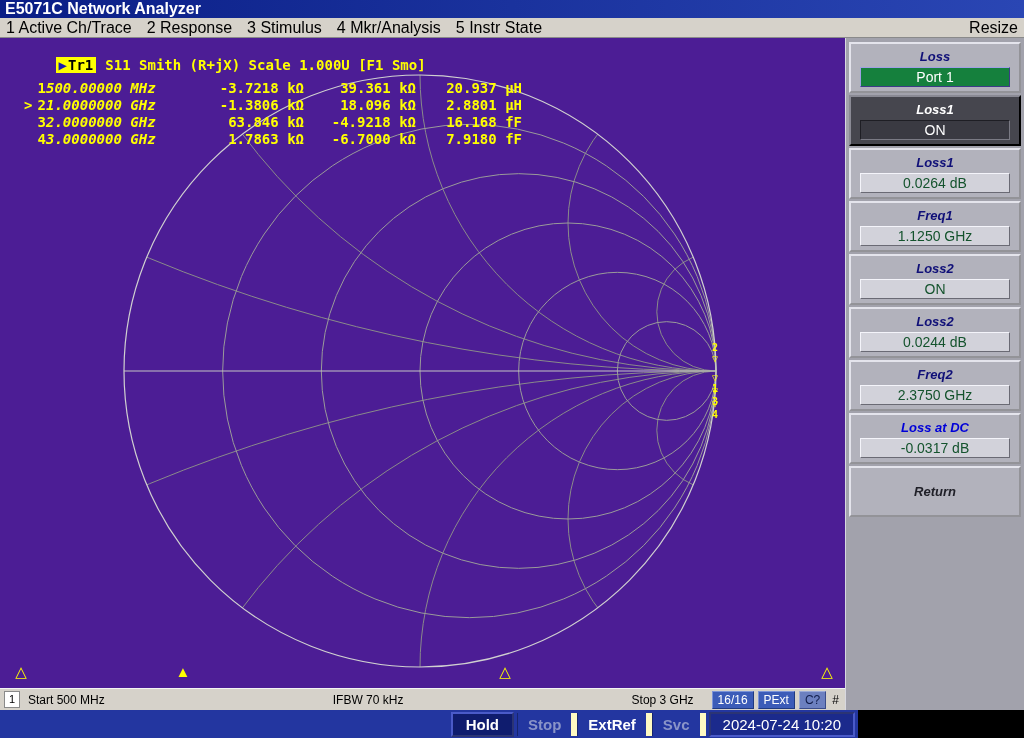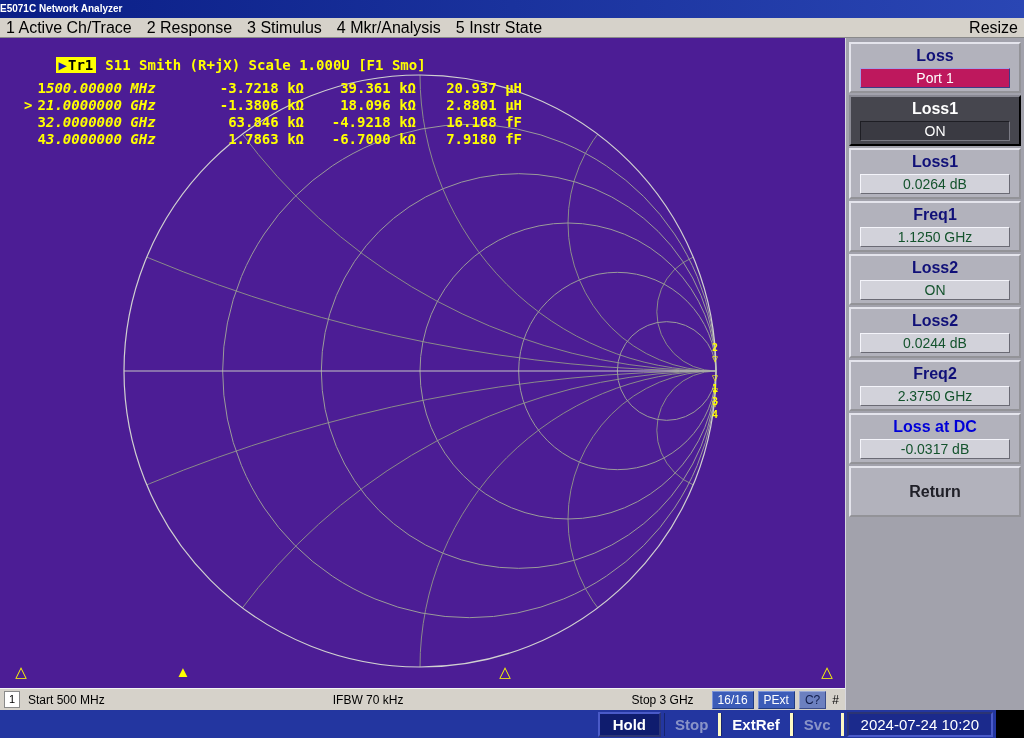--- a/index.html
+++ b/index.html
@@ -2,21 +2,21 @@
 <html><head>
 <meta charset="utf-8">
 <style>
   html,body{margin:0;padding:0;background:#000;}
   .screen{position:relative;width:1024px;height:738px;overflow:hidden;
     font-family:"Liberation Sans",sans-serif;background:#000;}
 
   
   .titlebar{position:absolute;left:0;top:0;width:1024px;height:18px;
     background:linear-gradient(90deg,#0a1e86,#2a46b4);
-    color:#fff;font-size:10px;font-weight:bold;line-height:18px;box-sizing:border-box;}
+    color:#fff;font-size:16px;font-weight:bold;line-height:18px;padding-left:5px;box-sizing:border-box;}
 
   
   .menubar{position:absolute;left:0;top:18px;width:1024px;height:20px;background:#d6d2ca;
     border-bottom:1px solid #8a8a8a;display:flex;align-items:center;font-size:16px;color:#000;
     padding:0 6px;box-sizing:border-box;}
   .menu-items{display:flex;gap:15px;}
   .menu-item{cursor:default;}
   .menu-resize{margin-left:auto;}
 
   
@@ -55,37 +55,37 @@
   .chip-blue{background:#3c5cb8;color:#fff;border:1px solid;border-color:#7a93d8 #203a80 #203a80 #7a93d8;text-align:right;}
   .chip-lightblue{background:#6c80c0;color:#101c4a;border:1px solid;border-color:#9aaad8 #3a4c8a #3a4c8a #9aaad8;}
   .chip-plain{color:#000;padding:1px 2px;}
 
   
   .sidebar{position:absolute;left:845px;top:38px;width:179px;height:672px;background:#a2a2ac;
     border-left:1px solid #d8d8e0;box-sizing:border-box;padding-top:2px;}
   .softkey{margin:2px 3px;height:51px;background:#b2b2bc;border:2px outset #e4e4ec;
     display:flex;flex-direction:column;align-items:center;justify-content:center;gap:3px;
     box-sizing:border-box;cursor:default;}
-  .sk-title{font-size:16px;font-weight:bold;color:#101078;}
+  .sk-title{font-size:13px;font-weight:bold;color:#101078;font-style:italic;}
   .sk-val{width:148px;text-align:center;font-size:14px;color:#14532d;background:#d2d2da;
     border:1px solid;border-color:#f4f4fa #6a6a74 #6a6a74 #f4f4fa;padding:1px 0;}
-  .sk-menu-title .sk-val{background:#be185d;color:#fff;border-color:#a0a0e4 #3c3c86 #3c3c86 #a0a0e4;}
+  .sk-menu-title .sk-val{background:#15803d;color:#fff;border-color:#a0a0e4 #3c3c86 #3c3c86 #a0a0e4;}
   .sk-toggle-selected{background:#46464e;border-color:#8a8a94 #26262c #26262c #8a8a94;}
   .sk-toggle-selected .sk-title{color:#fff;}
   .sk-toggle-selected .sk-val{background:#3a3a42;color:#fff;border-color:#1e1e24 #7a7a84 #7a7a84 #1e1e24;}
   .sk-value-blue .sk-title{color:#0000d8;}
   .sk-plain .sk-title{color:#202028;}
 
   
-  .bottombar{position:absolute;left:0;top:710px;width:996px;height:28px;background:#2336a0;
+  .bottombar{position:absolute;left:0;top:710px;width:858px;height:28px;background:#2336a0;
     display:flex;align-items:center;justify-content:flex-end;}
   .bb-btn{background:#0f1c6e;color:#fff;font-weight:bold;font-size:15px;padding:2px 13px;
     border:2px outset #4a5ac8;margin-right:3px;cursor:default;}
   .bb-item{font-size:15px;font-weight:bold;padding:3px 10px;
-    border-left:1px solid #17256e;border-right:3px solid #fef9c3;}
+    border-left:1px solid #17256e;border-right:6px solid #fef9c3;}
   .bb-dim{color:#8a94c8;}
   .bb-lit{color:#fff;}
   .bb-clock{background:#1b2a8c;color:#fff;font-size:15px;padding:2px 12px;
     border:2px inset #4a5ac8;margin:1px 3px;white-space:pre;}
 </style>
 </head>
 <body>
 
 <div class="screen">
 

